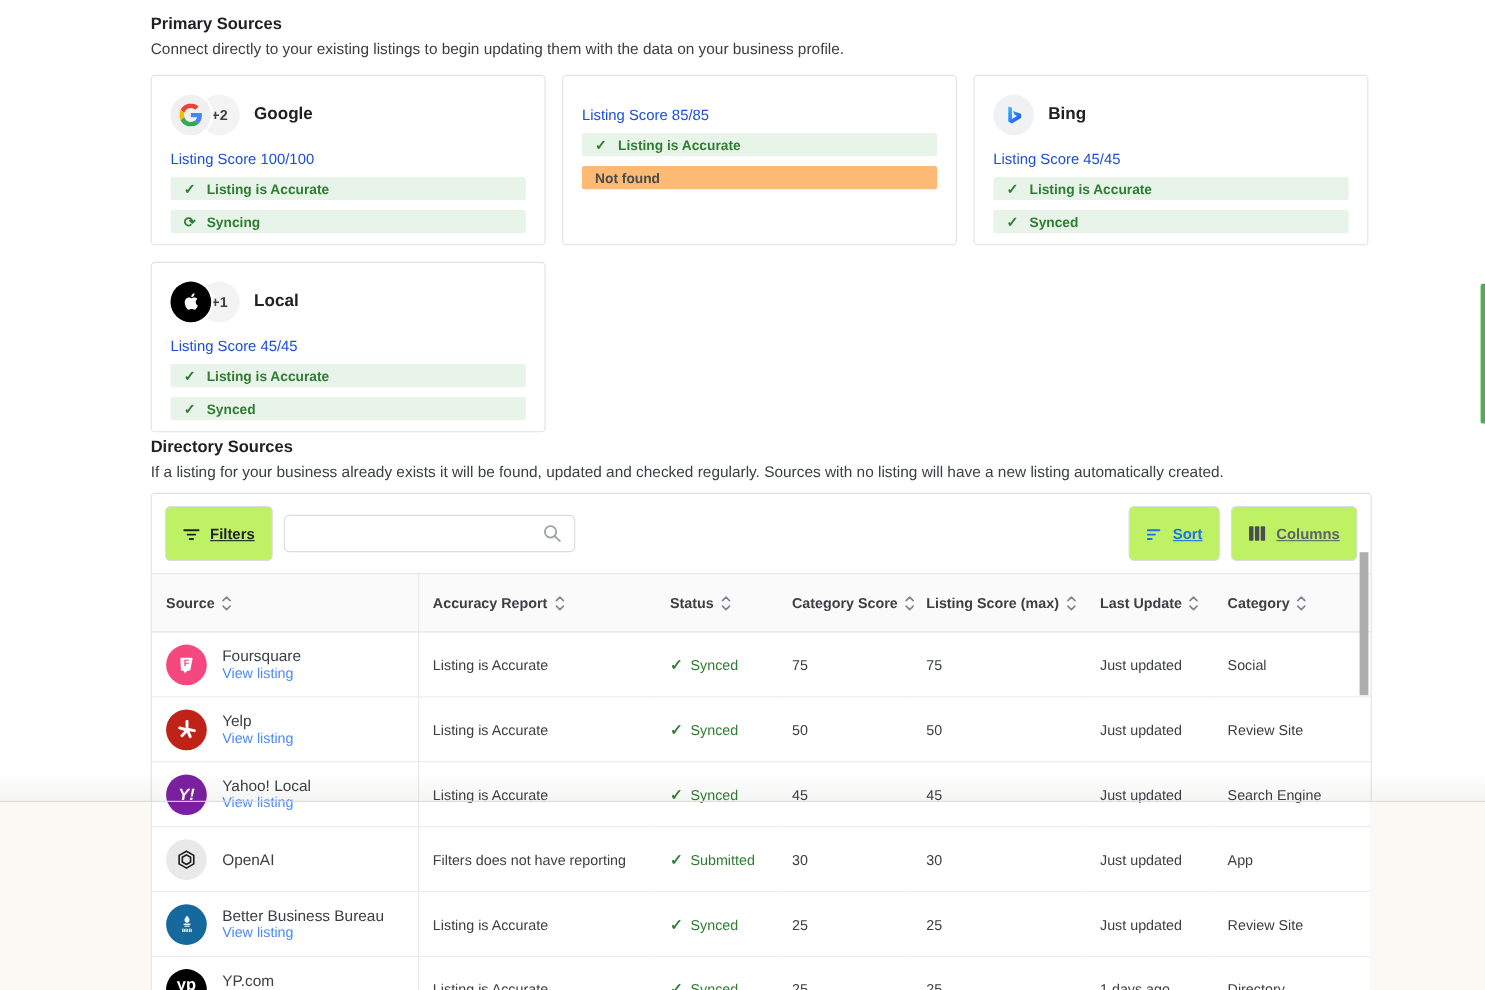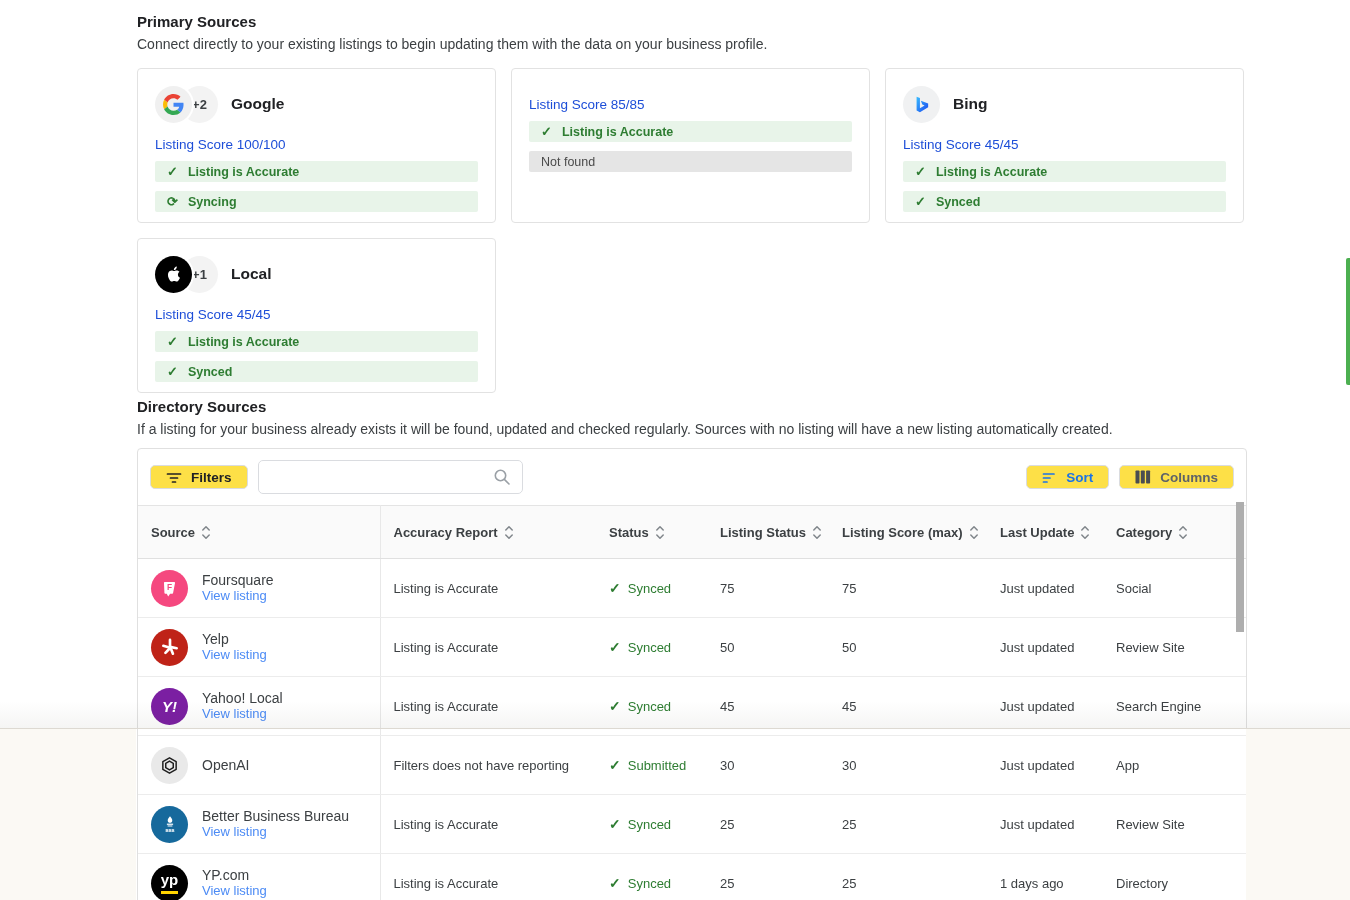--- a/index.html
+++ b/index.html
@@ -32,21 +32,21 @@
     display:flex;align-items:center;justify-content:center;
     font-size:13px;font-weight:700;margin-left:-11px;position:relative;z-index:0;
   }
   .card-title{font-size:15.5px;font-weight:700;color:#202124;}
   .score-label{margin-top:13px;font-size:13.5px;color:#1d4ed8;}
   .badge{
     margin-top:9px;height:21px;border-radius:2px;display:flex;align-items:center;
     padding:0 12px;font-size:12.5px;font-weight:600;gap:10px;
   }
   .badge.green{background:#e8f4e9;color:#2e7d32;}
-  .badge.gray{background:#e5e5e5;color:#4a4a4a;font-weight:400;}
+  .badge.gray{background:#fdba74;color:#4a4a4a;font-weight:700;}
   .badge-icon{font-size:13px;font-weight:700;line-height:1;}
 
   
   .logo-google{background:#f0f0f0;}
   .logo-facebook{background:#1877f2;}
   .logo-bing{background:#f0f1f2;}
   .logo-apple{background:#000;}
   .logo-foursquare{background:#f5487f;}
   .logo-yelp{background:#bf2318;}
   .logo-yahoo{background:#7b1fa2;}
@@ -56,23 +56,23 @@
   .fb-f{fill:#fff;}
   .yp-text{color:#fff;font-weight:700;font-size:15px;line-height:1;border-bottom:3px solid #ffd400;padding-bottom:4px;}
 
   
   .table-card{
     margin-top:10px;width:1108px;height:470px;box-sizing:content-box;background:#fff;
     border:1px solid #e0e0e0;border-radius:4px;position:relative;overflow:hidden;
   }
   .toolbar{display:flex;align-items:center;padding:11px 12px;gap:10px;}
   .btn{
-    height:24px;box-sizing:border-box;border:1px solid #dadce0;border-radius:5px;background:#fde047;
+    height:50px;box-sizing:border-box;border:1px solid #dadce0;border-radius:5px;background:#bef264;
     display:flex;align-items:center;gap:9px;padding:0 15px;font-size:13.5px;
-    font-family:"Liberation Sans",sans-serif;cursor:pointer;
+    font-family:"Liberation Sans",sans-serif;cursor:pointer;text-decoration:underline;
   }
   .btn-filters{font-weight:600;color:#202124;}
   .btn-sort{color:#1a73e8;font-weight:600;}
   .btn-columns{color:#5f6368;font-weight:600;justify-content:space-between;}
   .search-box{
     width:265px;height:34px;box-sizing:border-box;border:1px solid #dadce0;border-radius:5px;
     display:flex;align-items:center;padding:0 10px;background:#fff;
   }
   .search-box input{
     flex:1;border:none;outline:none;font-size:13.5px;font-family:"Liberation Sans",sans-serif;
@@ -302,21 +302,21 @@
               <svg class="sort-arrows" width="10" height="15" viewBox="0 0 10 15">
                     <g fill="none" stroke="#80868b" stroke-width="1.5" stroke-linecap="round" stroke-linejoin="round">
                       <polyline points="1.8,5 5,1.8 8.2,5"></polyline>
                       <polyline points="1.8,10 5,13.2 8.2,10"></polyline>
                     </g>
                   </svg>
                 </span>
             </th>
             <th>
               <span class="th-inner">
-                  <span>Listing Status</span>
+                  <span>Category Score</span>
               <svg class="sort-arrows" width="10" height="15" viewBox="0 0 10 15">
                     <g fill="none" stroke="#80868b" stroke-width="1.5" stroke-linecap="round" stroke-linejoin="round">
                       <polyline points="1.8,5 5,1.8 8.2,5"></polyline>
                       <polyline points="1.8,10 5,13.2 8.2,10"></polyline>
                     </g>
                   </svg>
                 </span>
             </th>
             <th>
               <span class="th-inner">

